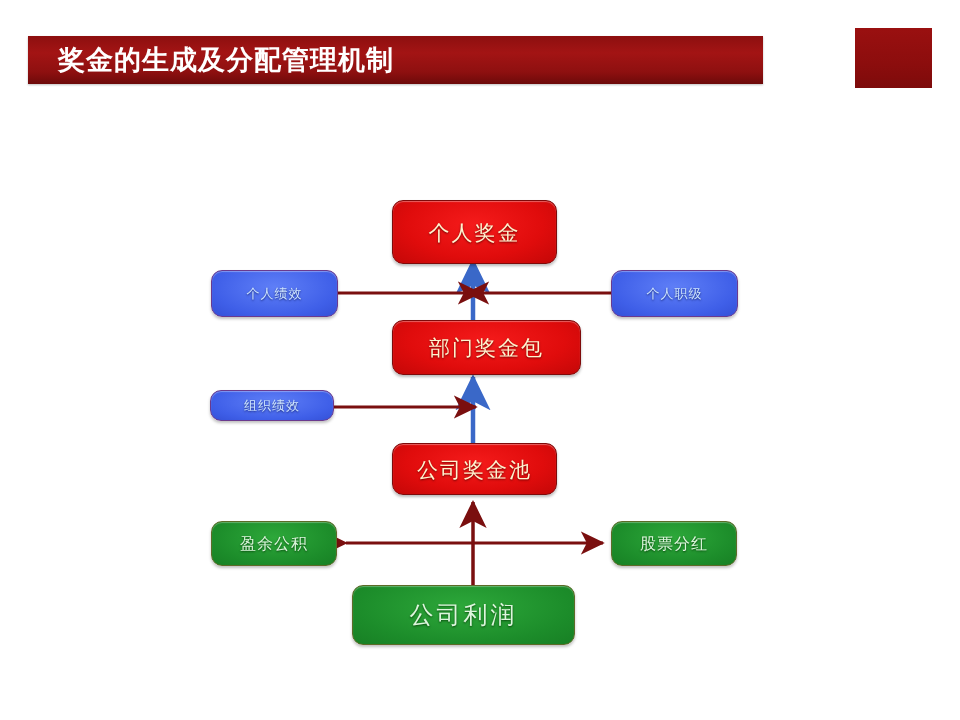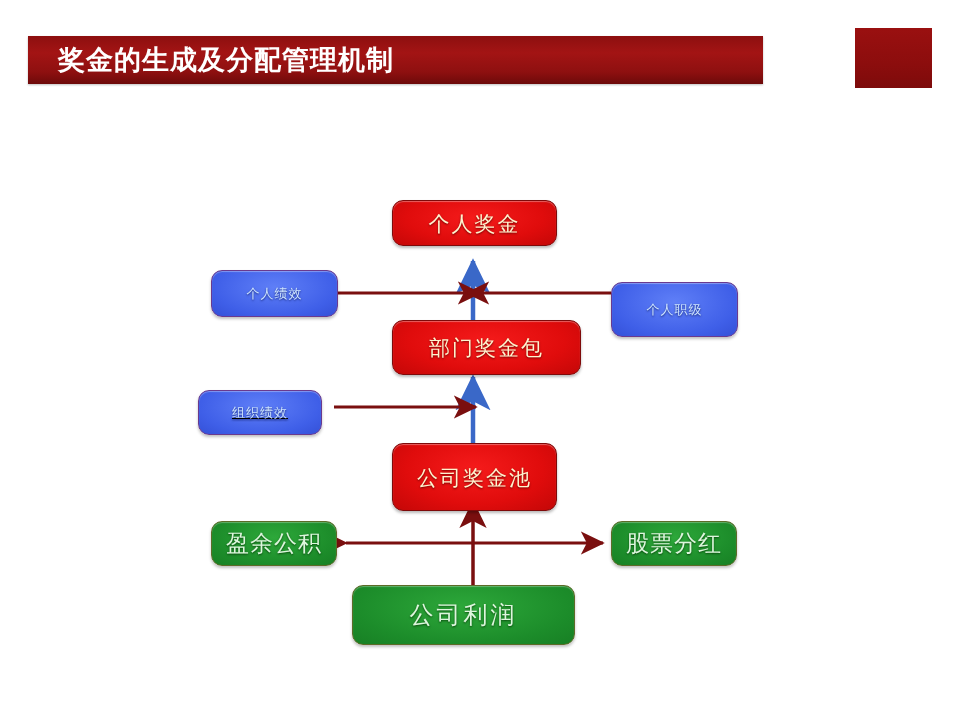--- a/index.html
+++ b/index.html
@@ -100,36 +100,36 @@
   
   .node.green {
     border: 1px solid #5c6b27;
     background:
       radial-gradient(ellipse 115% 150% at 50% 36%, #2da83a 0%, #1c8c2a 42%, #14741f 78%, #0e5c17 100%);
     box-shadow: inset 0 1px 1px rgba(255,255,255,0.30),
                 0 2px 3px rgba(0,0,0,0.25);
   }
   .node.green .node-label {
     color: #ddf6dd;
-    font-size: 23px;
+    font-size: 16px;
     letter-spacing: 1px;
     text-shadow: 0 1px 2px rgba(0,50,0,0.8);
   }
   .node.green.big .node-label {
     font-size: 24px;
     letter-spacing: 3px;
   }
 
   
-  #node-personal-bonus   { left: 392px; top: 200px; width: 165px; height: 46px; }
+  #node-personal-bonus   { left: 392px; top: 200px; width: 165px; height: 64px; }
   #node-personal-perf    { left: 211px; top: 270px; width: 127px; height: 47px; }
-  #node-personal-grade   { left: 611px; top: 282px; width: 127px; height: 55px; font-family: Liberation Serif, serif; }
+  #node-personal-grade   { left: 611px; top: 270px; width: 127px; height: 47px; font-family: Liberation Serif, serif; }
   #node-dept-bonus-pool  { left: 392px; top: 320px; width: 189px; height: 55px; }
-  #node-org-perf         { left: 198px; top: 390px; width: 124px; height: 45px; text-decoration: underline; }
-  #node-company-pool     { left: 392px; top: 443px; width: 165px; height: 68px; }
+  #node-org-perf         { left: 210px; top: 390px; width: 124px; height: 31px; }
+  #node-company-pool     { left: 392px; top: 443px; width: 165px; height: 52px; }
   #node-surplus-reserve  { left: 211px; top: 521px; width: 126px; height: 45px; }
   #node-stock-dividend   { left: 611px; top: 521px; width: 126px; height: 45px; }
   #node-company-profit   { left: 352px; top: 585px; width: 223px; height: 60px; }
 
   
   #connectors {
     position: absolute;
     left: 0;
     top: 0;
     width: 960px;

